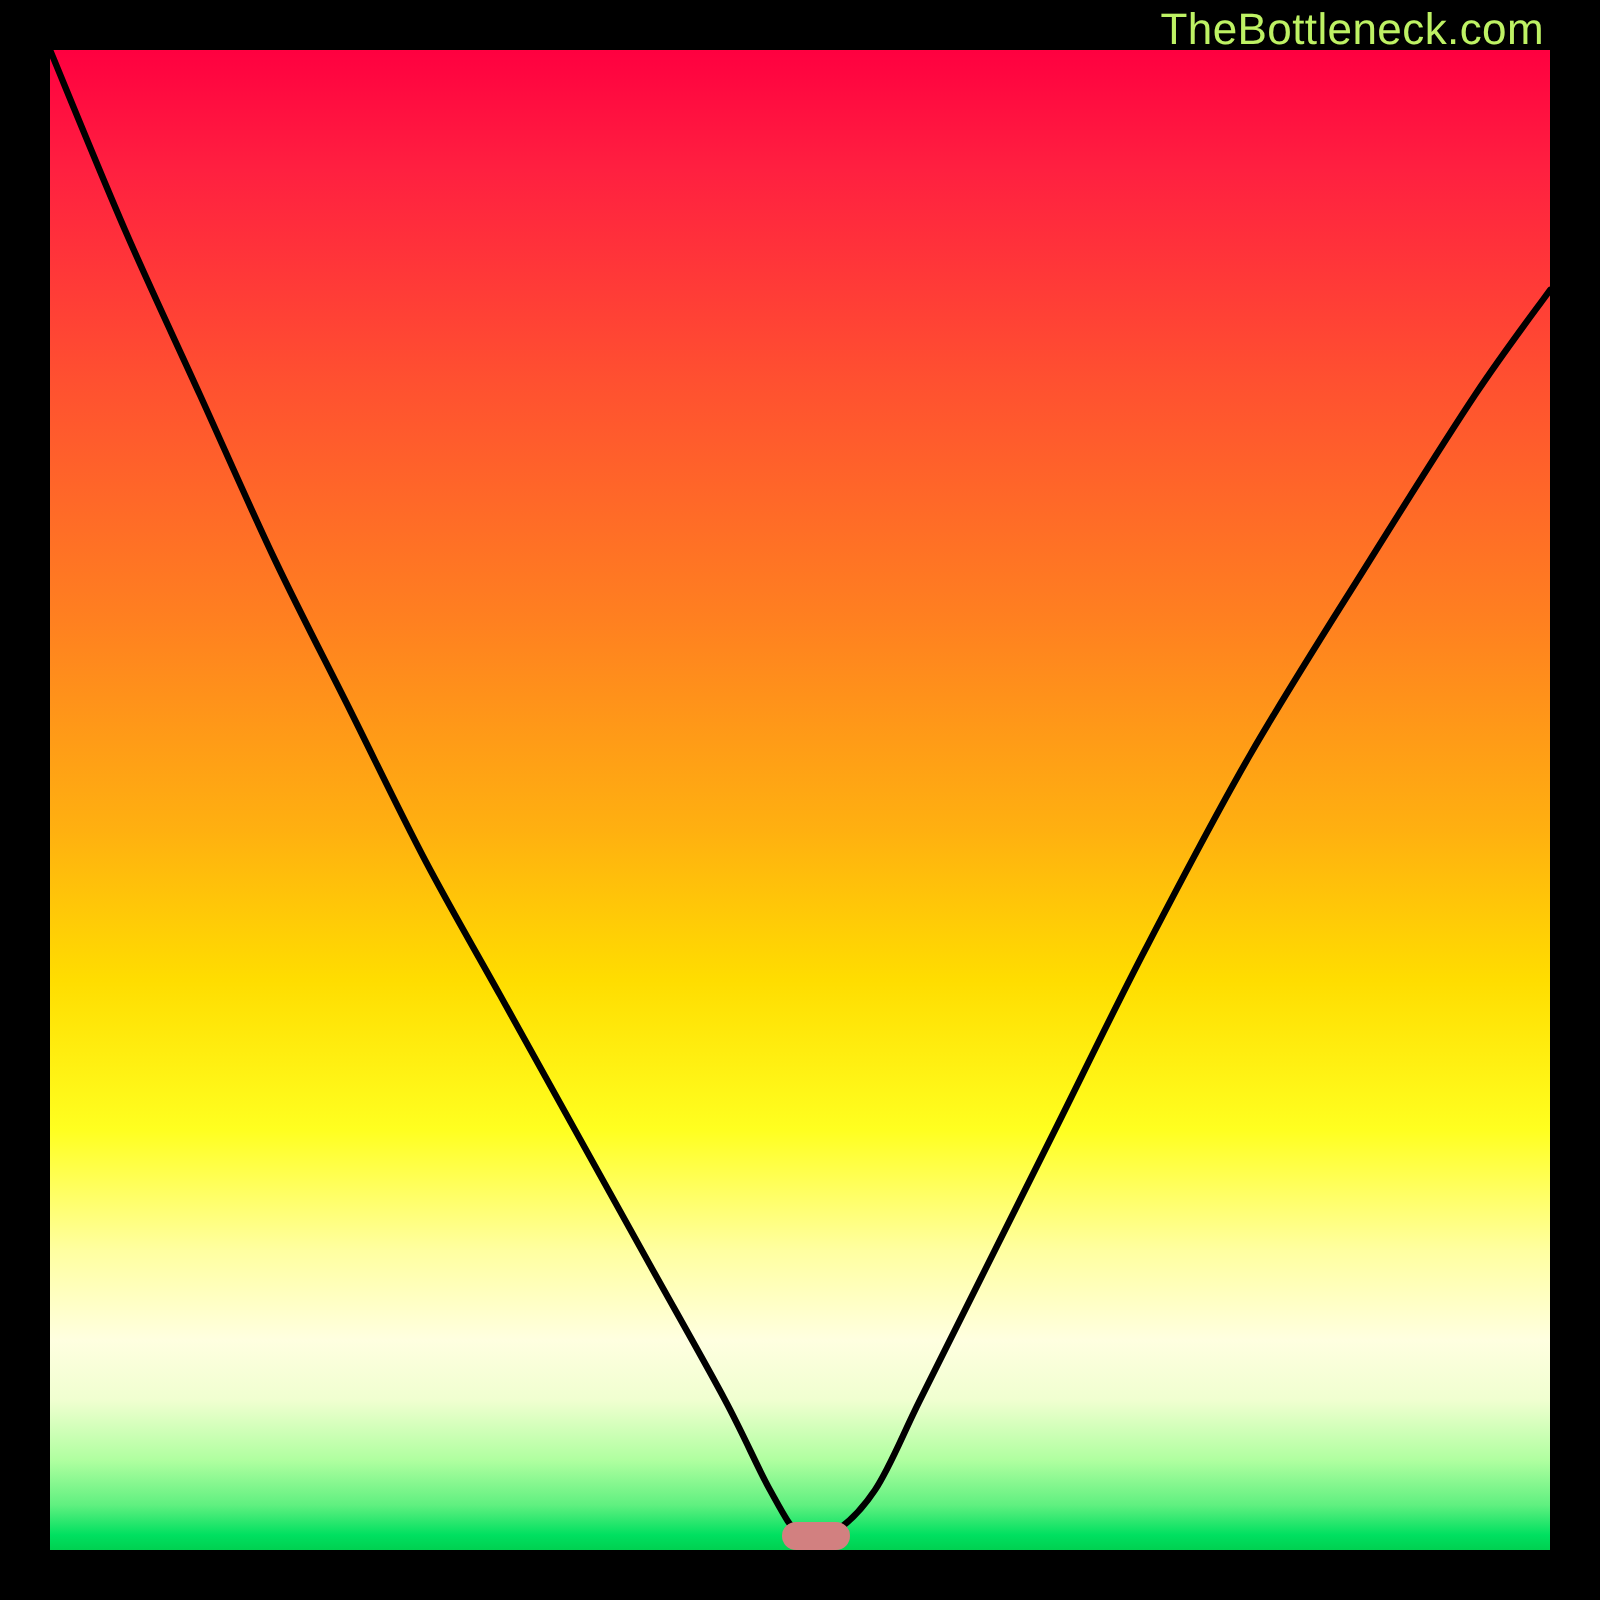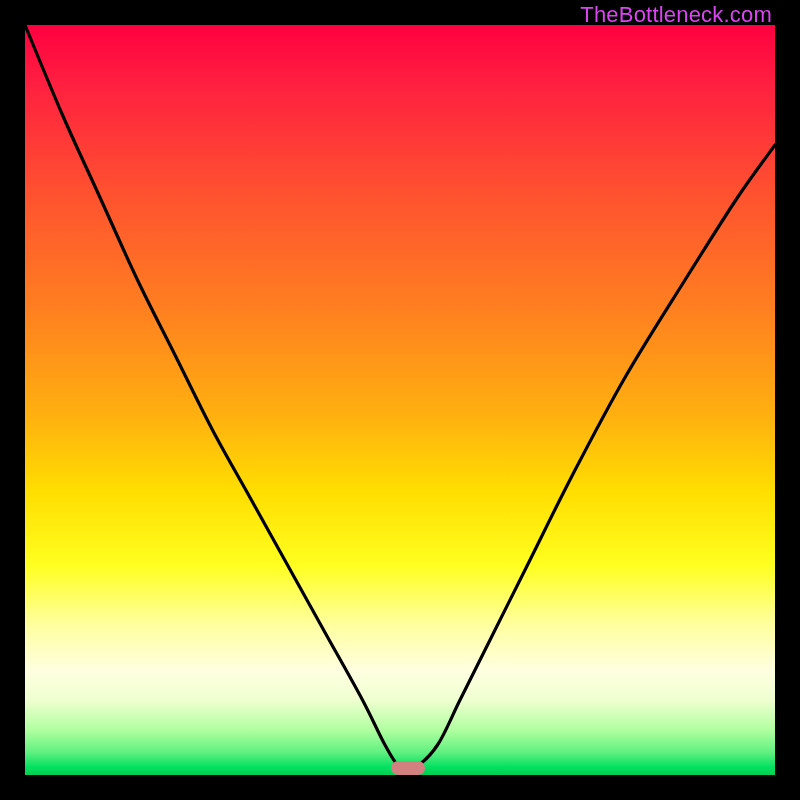--- a/index.html
+++ b/index.html
@@ -39,21 +39,21 @@
       #00d050 100%
     );
   }
   .watermark {
     position: absolute;
     top: 2px;
     right: 28px;
     font-family: Arial, Helvetica, sans-serif;
     font-size: 22px;
     font-weight: 500;
-    color: #d946ef;
+    color: #bef264;
     letter-spacing: 0.2px;
   }
   .curve-svg {
     position: absolute;
     left: 25px;
     top: 25px;
     width: 750px;
     height: 750px;
   }
   .marker {

